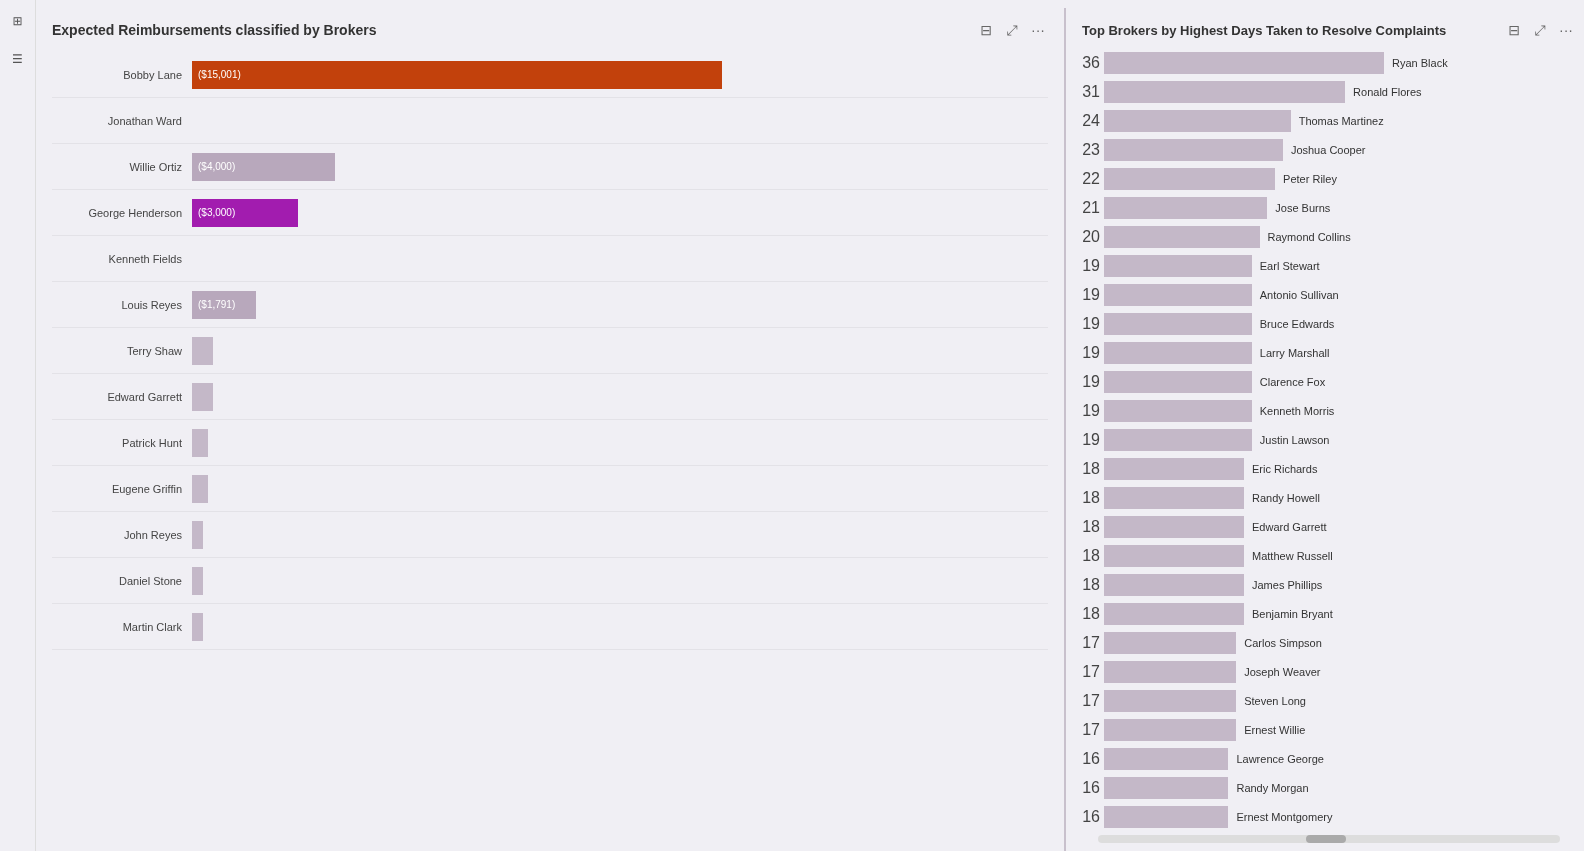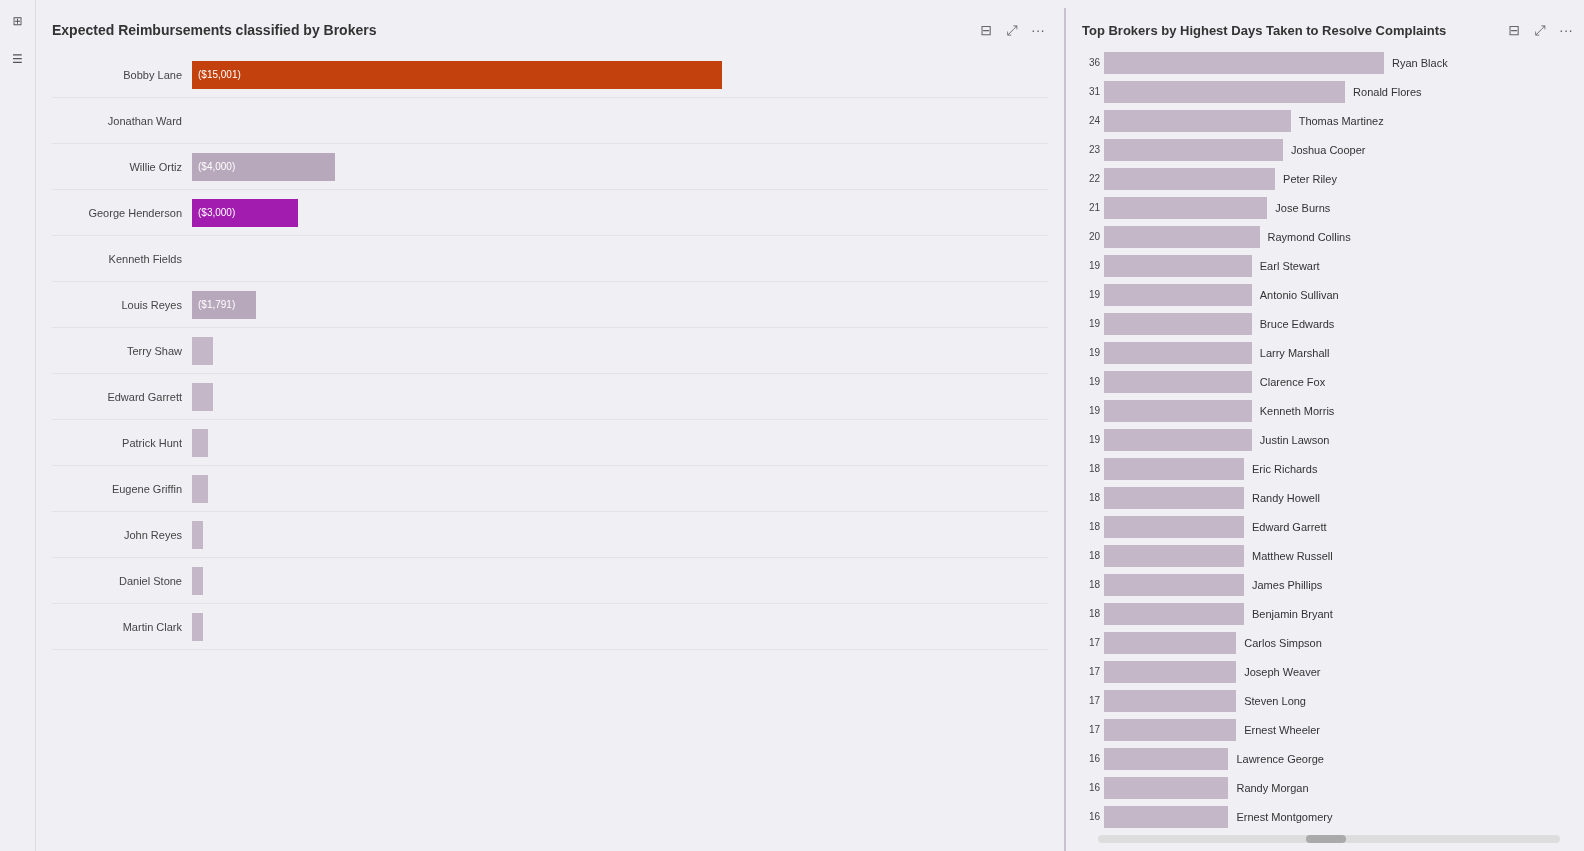--- a/index.html
+++ b/index.html
@@ -142,21 +142,21 @@
       display: flex;
       flex-direction: column;
       gap: 0;
     }
     .bar-row-right {
       display: flex;
       align-items: center;
       height: 29px;
     }
     .bar-num {
-      font-size: 10px;
+      font-size: 16px;
       color: #444;
       width: 22px;
       text-align: right;
       padding-right: 4px;
       flex-shrink: 0;
     }
     .bar-fill-right {
       height: 22px;
       background: #c4b8c8;
       flex-shrink: 0;
@@ -411,21 +411,21 @@
               <div class="bar-name-right">Joseph Weaver</div>
             </div>
             <div class="bar-row-right">
               <div class="bar-num">17</div>
               <div class="bar-fill-right" style="width: 132.222px;"></div>
               <div class="bar-name-right">Steven Long</div>
             </div>
             <div class="bar-row-right">
               <div class="bar-num">17</div>
               <div class="bar-fill-right" style="width: 132.222px;"></div>
-              <div class="bar-name-right">Ernest Wheeler</div>
+              <div class="bar-name-right">Ernest Willie</div>
             </div>
             <div class="bar-row-right">
               <div class="bar-num">16</div>
               <div class="bar-fill-right" style="width: 124.444px;"></div>
               <div class="bar-name-right">Lawrence George</div>
             </div>
             <div class="bar-row-right">
               <div class="bar-num">16</div>
               <div class="bar-fill-right" style="width: 124.444px;"></div>
               <div class="bar-name-right">Randy Morgan</div>

